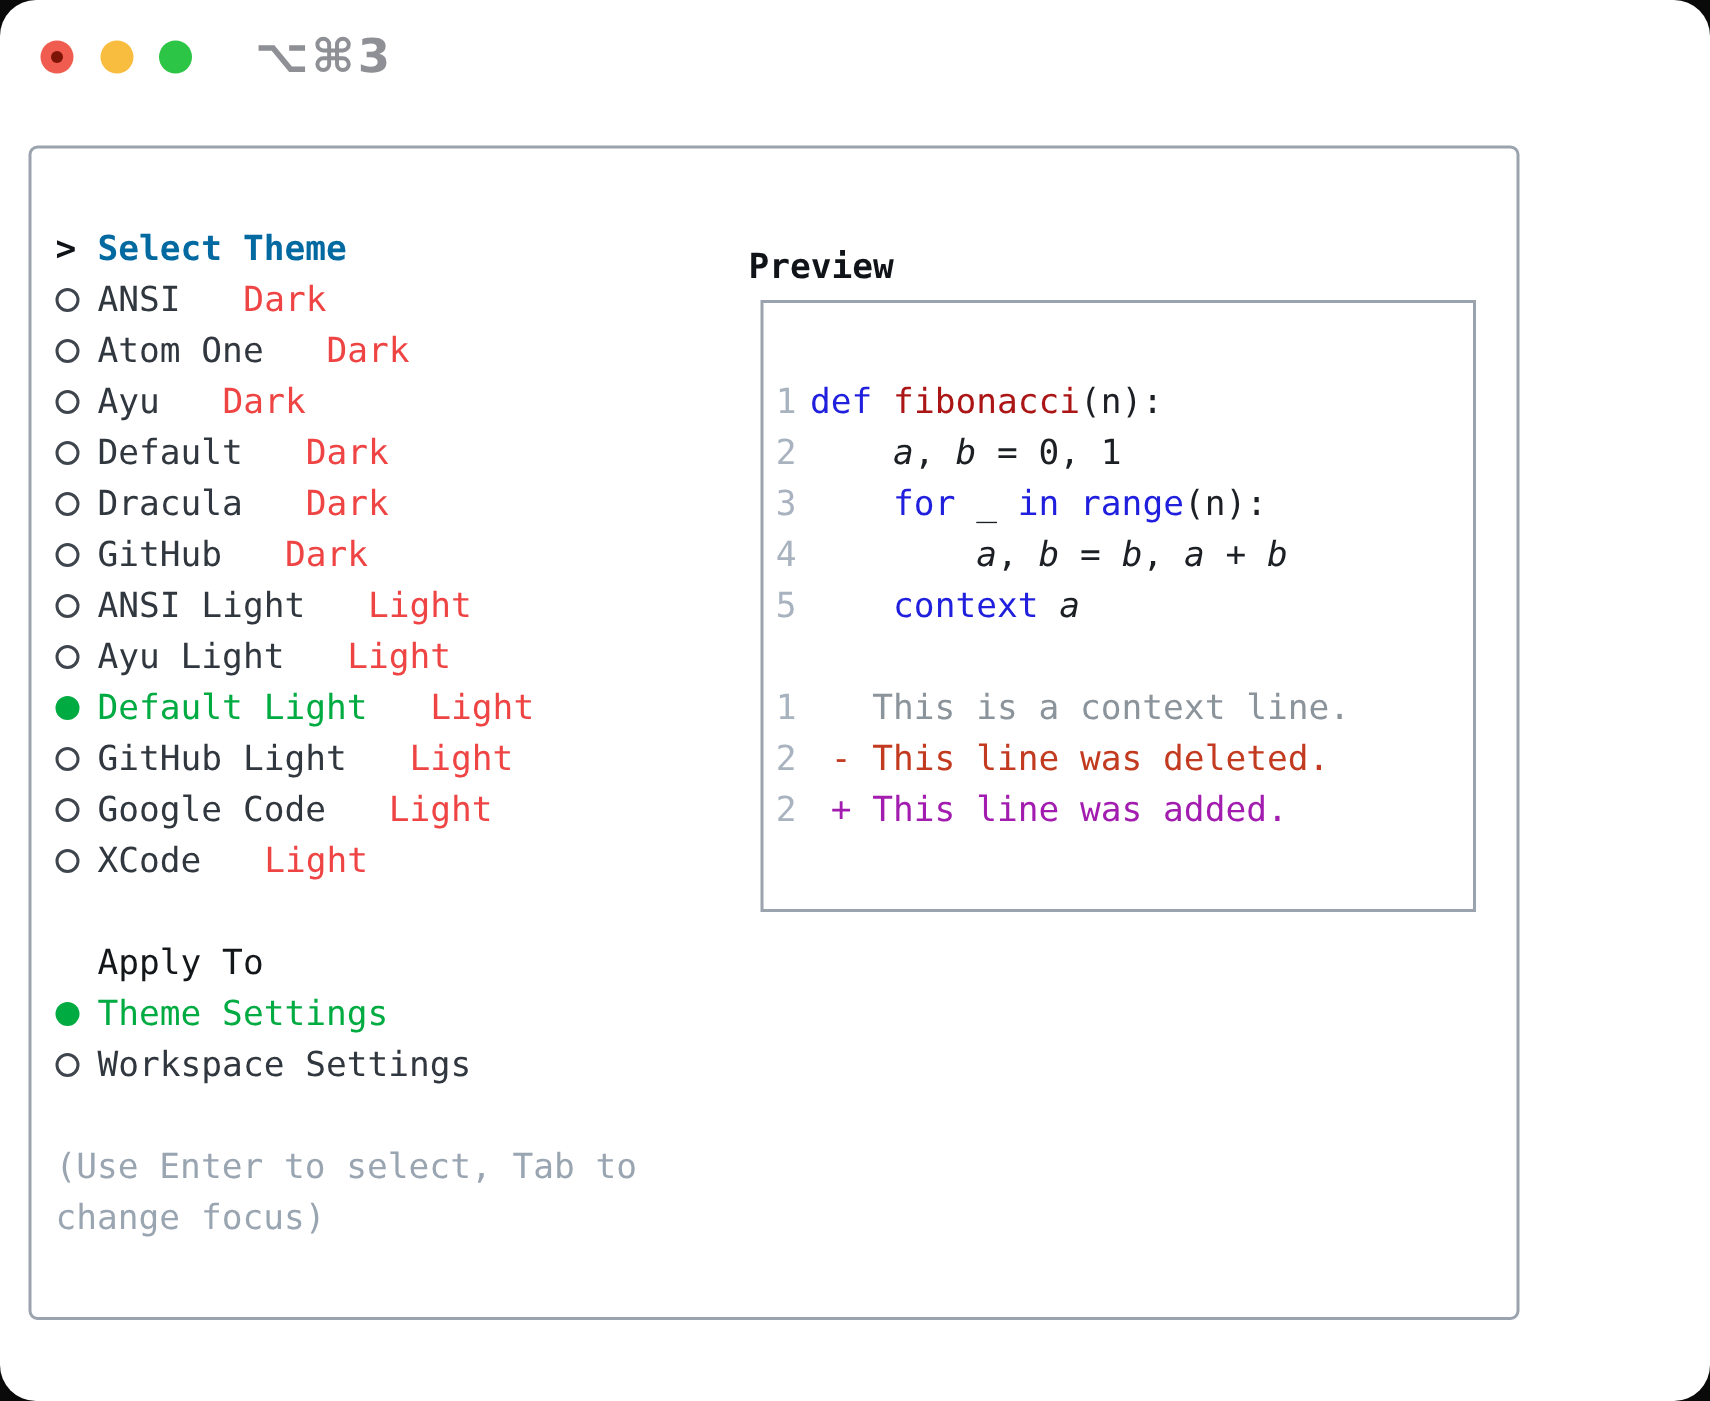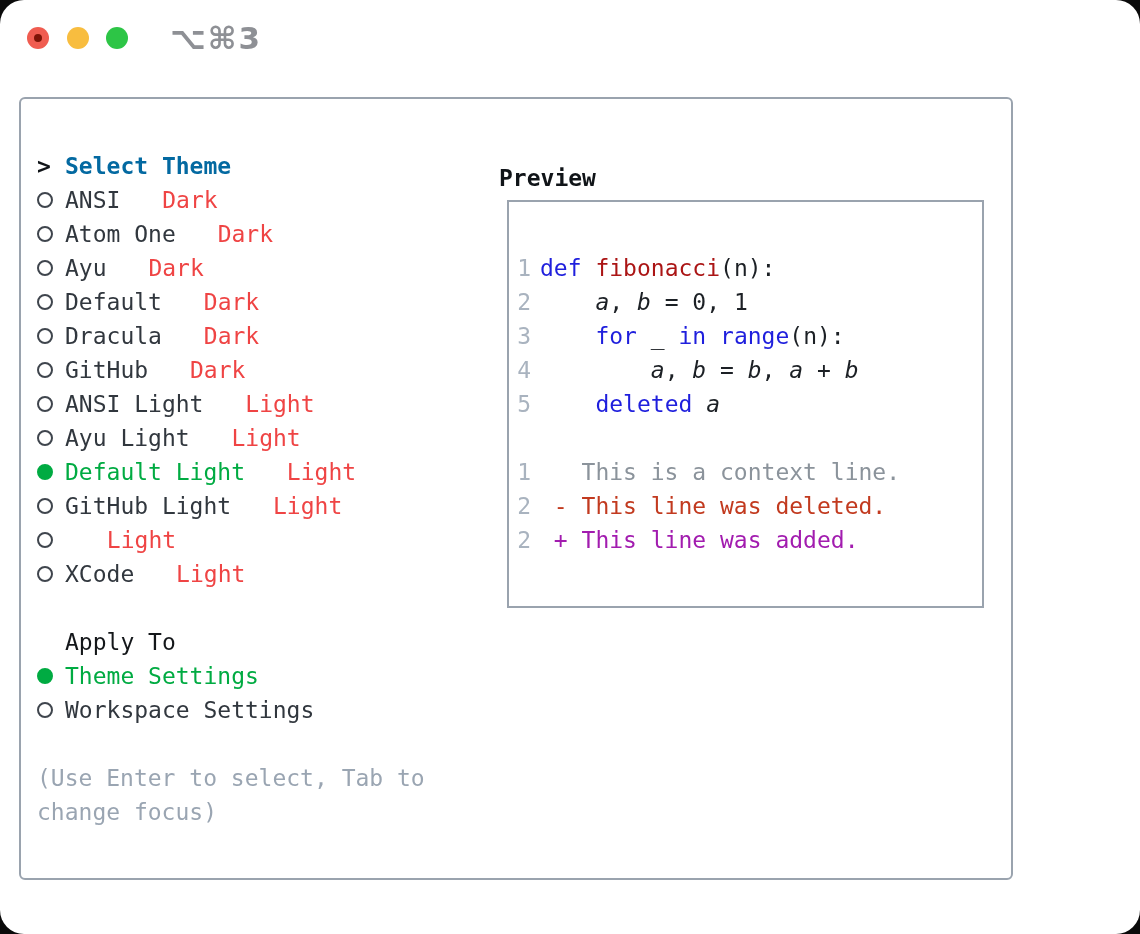--- a/index.html
+++ b/index.html
@@ -82,21 +82,21 @@
           <div class="row item"><span class="marker"><span class="circle"></span></span><span class="name">ANSI</span><span class="variant"> Dark</span></div>
           <div class="row item"><span class="marker"><span class="circle"></span></span><span class="name">Atom One</span><span class="variant"> Dark</span></div>
           <div class="row item"><span class="marker"><span class="circle"></span></span><span class="name">Ayu</span><span class="variant"> Dark</span></div>
           <div class="row item"><span class="marker"><span class="circle"></span></span><span class="name">Default</span><span class="variant"> Dark</span></div>
           <div class="row item"><span class="marker"><span class="circle"></span></span><span class="name">Dracula</span><span class="variant"> Dark</span></div>
           <div class="row item"><span class="marker"><span class="circle"></span></span><span class="name">GitHub</span><span class="variant"> Dark</span></div>
           <div class="row item"><span class="marker"><span class="circle"></span></span><span class="name">ANSI Light</span><span class="variant"> Light</span></div>
           <div class="row item"><span class="marker"><span class="circle"></span></span><span class="name">Ayu Light</span><span class="variant"> Light</span></div>
           <div class="row item selected"><span class="marker"><span class="circle filled"></span></span><span class="name">Default Light</span><span class="variant"> Light</span></div>
           <div class="row item"><span class="marker"><span class="circle"></span></span><span class="name">GitHub Light</span><span class="variant"> Light</span></div>
-          <div class="row item"><span class="marker"><span class="circle"></span></span><span class="variant"> Light</span></div>
+          <div class="row item"><span class="marker"><span class="circle"></span></span><span class="name">Google Code</span><span class="variant"> Light</span></div>
           <div class="row item"><span class="marker"><span class="circle"></span></span><span class="name">XCode</span><span class="variant"> Light</span></div>
         </div>
 
       <div class="blank"></div>
 
       <div class="row">
         <span class="marker"></span>
         <span class="section-hdr">Apply To</span>
       </div>
 
@@ -111,21 +111,21 @@
     </div>
 
     <div class="preview-title">Preview</div>
 
     <div class="preview-box">
       <div id="preview-lines">
           <div class="pline"><span class="lnum">1</span><span><span class="kw">def</span><span> </span><span class="fn">fibonacci</span><span>(n):</span></span></div>
           <div class="pline"><span class="lnum">2</span><span><span>    </span><span class="var">a</span><span>, </span><span class="var">b</span><span> = 0, 1</span></span></div>
           <div class="pline"><span class="lnum">3</span><span><span>    </span><span class="kw">for</span><span> _ </span><span class="kw">in</span><span> </span><span class="kw">range</span><span>(n):</span></span></div>
           <div class="pline"><span class="lnum">4</span><span><span>        </span><span class="var">a</span><span>, </span><span class="var">b</span><span> = </span><span class="var">b</span><span>, </span><span class="var">a</span><span> + </span><span class="var">b</span></span></div>
-          <div class="pline"><span class="lnum">5</span><span><span>    </span><span class="kw">deleted</span><span> </span><span class="var">a</span></span></div>
+          <div class="pline"><span class="lnum">5</span><span><span>    </span><span class="kw">context</span><span> </span><span class="var">a</span></span></div>
           <div class="pline"><span class="lnum"></span><span></span></div>
           <div class="pline"><span class="lnum">1</span><span><span class="ctx">   This is a context line.</span></span></div>
           <div class="pline"><span class="lnum">2</span><span><span class="del"> - This line was deleted.</span></span></div>
           <div class="pline"><span class="lnum">2</span><span><span class="add"> + This line was added.</span></span></div>
         </div>
     </div>
 
   </div>
 </div>
 

